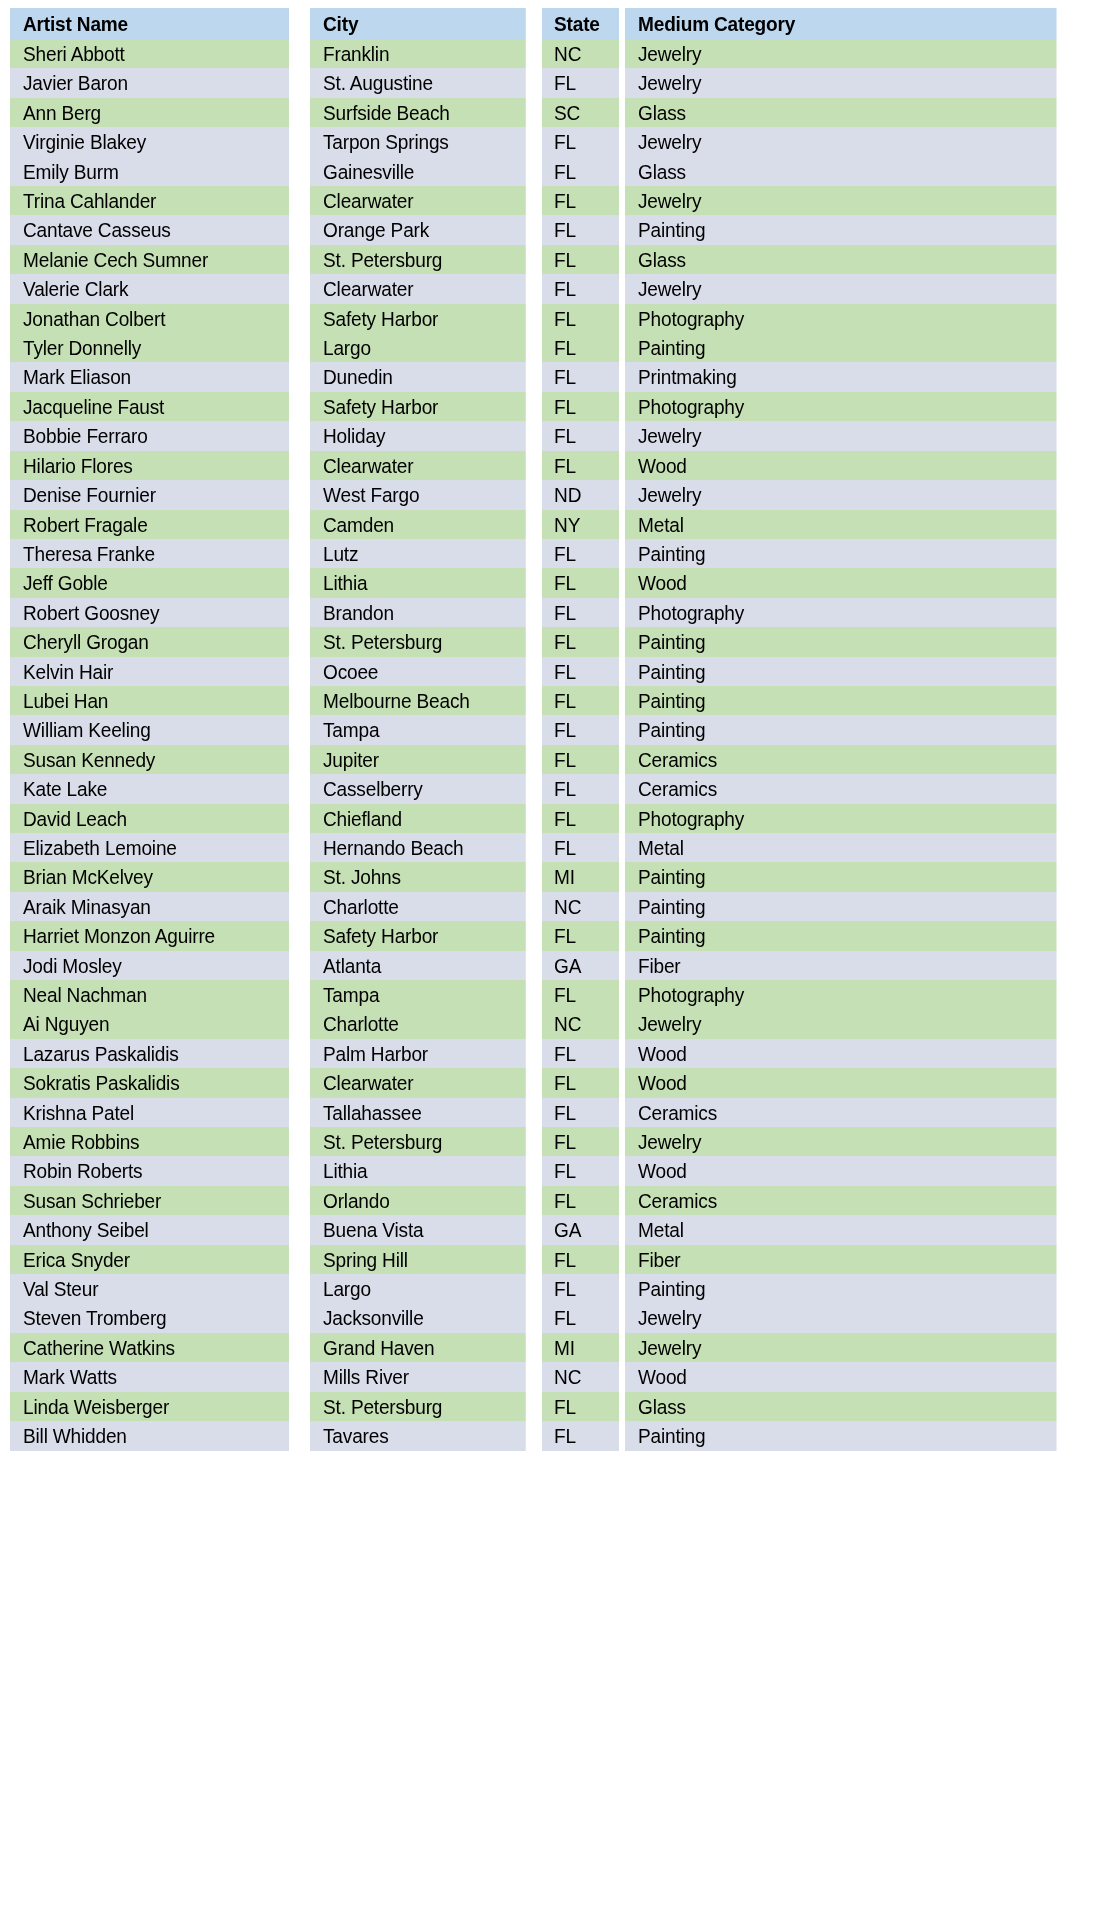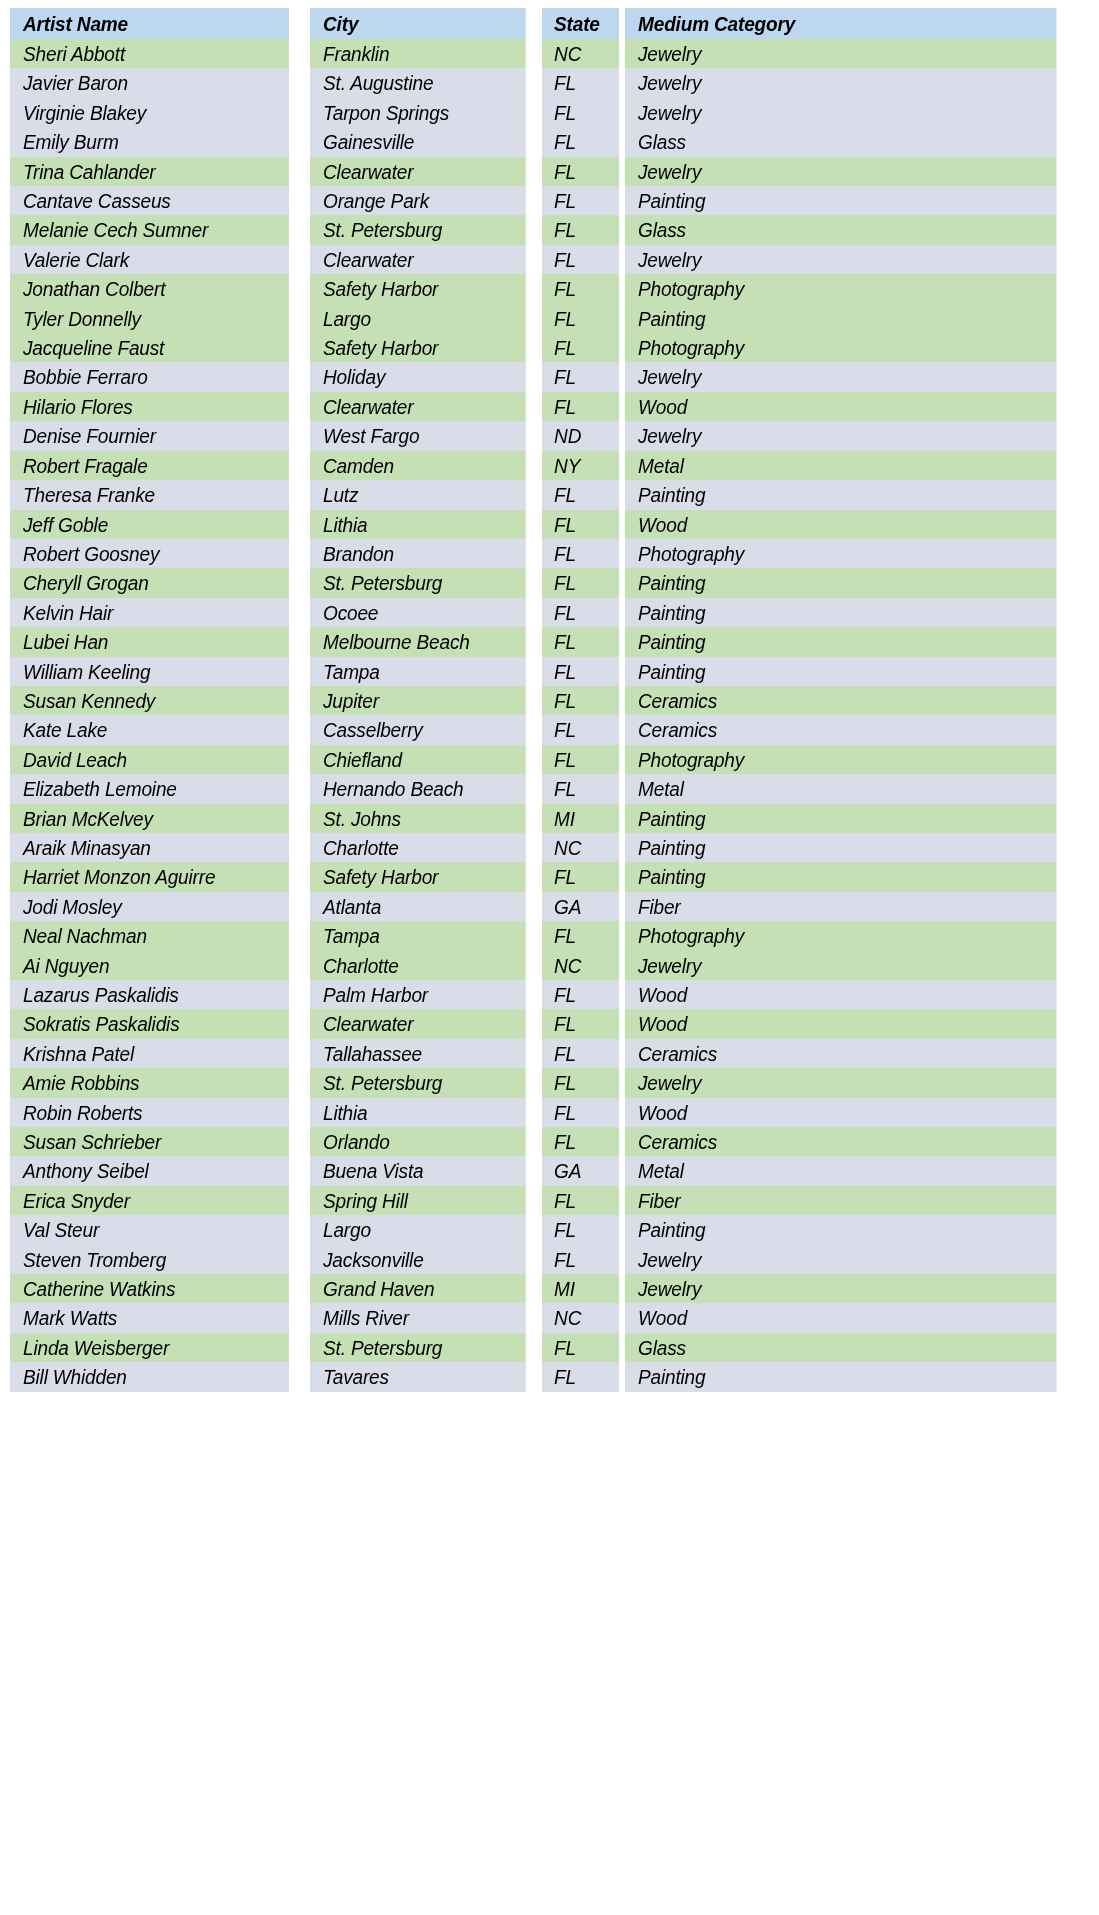--- a/index.html
+++ b/index.html
@@ -13,21 +13,20 @@
     font-family: "Liberation Sans", sans-serif;
     overflow: hidden;
   }
   #artist-table {
     position: absolute;
     left: 10px;
     top: 8px;
     width: 1079px;
     border-collapse: collapse;
     table-layout: fixed;
-    font-style: italic;
   }
   #artist-table col.c-name  { width: 300px; }
   #artist-table col.c-city  { width: 232px; }
   #artist-table col.c-state { width: 83px; }
   #artist-table col.c-med   { width: 464px; }
 
   #artist-table th,
   #artist-table td {
     padding: 0 0 0 14px;
     height: 29.4px;
@@ -80,20 +79,26 @@
         <td>Franklin</td>
         <td class="cell-state">NC</td>
         <td>Jewelry</td>
       </tr>
       <tr class="row-lav">
         <td>Javier Baron</td>
         <td>St. Augustine</td>
         <td class="cell-state">FL</td>
         <td>Jewelry</td>
       </tr>
+      <tr class="row-green">
+        <td>Ann Berg</td>
+        <td>Surfside Beach</td>
+        <td class="cell-state">SC</td>
+        <td>Glass</td>
+      </tr>
       <tr class="row-lav">
         <td>Virginie Blakey</td>
         <td>Tarpon Springs</td>
         <td class="cell-state">FL</td>
         <td>Jewelry</td>
       </tr>
       <tr class="row-lav">
         <td>Emily Burm</td>
         <td>Gainesville</td>
         <td class="cell-state">FL</td>
@@ -127,20 +132,26 @@
         <td>Jonathan Colbert</td>
         <td>Safety Harbor</td>
         <td class="cell-state">FL</td>
         <td>Photography</td>
       </tr>
       <tr class="row-green">
         <td>Tyler Donnelly</td>
         <td>Largo</td>
         <td class="cell-state">FL</td>
         <td>Painting</td>
+      </tr>
+      <tr class="row-lav">
+        <td>Mark Eliason</td>
+        <td>Dunedin</td>
+        <td class="cell-state">FL</td>
+        <td>Printmaking</td>
       </tr>
       <tr class="row-green">
         <td>Jacqueline Faust</td>
         <td>Safety Harbor</td>
         <td class="cell-state">FL</td>
         <td>Photography</td>
       </tr>
       <tr class="row-lav">
         <td>Bobbie Ferraro</td>
         <td>Holiday</td>

